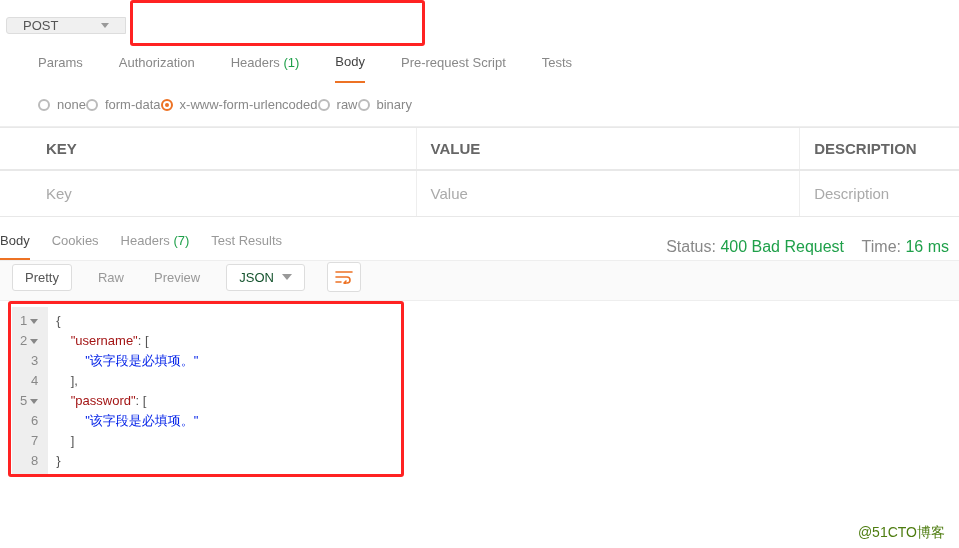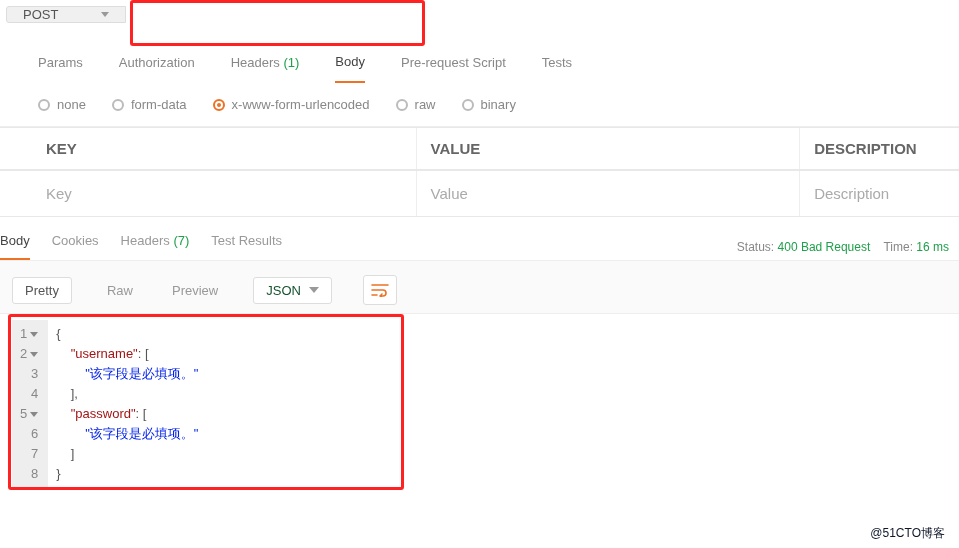--- a/index.html
+++ b/index.html
@@ -1,58 +1,58 @@
 <!DOCTYPE html>
 <html><head>
 <meta charset="utf-8">
 <style>
 *{box-sizing:border-box;margin:0;padding:0;font-family:-apple-system,BlinkMacSystemFont,"Segoe UI",Helvetica,Arial,sans-serif}
 body{width:959px;height:548px;background:#fff;color:#555;font-size:13px;overflow:hidden}
-.req-bar{display:flex;align-items:flex-start;height:28px;margin:6px 6px 0 6px;}
+.req-bar{display:flex;align-items:flex-end;height:28px;margin:6px 6px 0 6px;}
 .method-sel{display:flex;align-items:center;background:#f0f0f0;border:1px solid #ddd;border-radius:3px 0 0 3px;padding:0 16px;min-width:120px;cursor:pointer}
 .method-sel .caret{margin-left:auto;width:0;height:0;border-left:4px solid transparent;border-right:4px solid transparent;border-top:5px solid #999}
 .url-box{flex:1;display:flex;align-items:center;background:#f0f0f0;border:1px solid #ddd;padding:0 14px;color:#555}
 .url-hl{position:absolute;border:3px solid #f22;border-radius:3px;pointer-events:none}
 .send-stub{width:8px;background:#097bed;border-radius:2px}
 .tabs1{display:flex;align-items:center;padding:20px 38px 0 38px;gap:36px;color:#888}
 .tabs1 span{padding-bottom:12px;cursor:pointer}
 .tabs1 .active{color:#444;border-bottom:2px solid #ed7224}
 .green{color:#1fa04a}
-.radio-row{display:flex;align-items:center;padding:14px 38px;gap:26px;color:#888;border-bottom:1px solid #eee}
+.radio-row{display:flex;align-items:center;padding:14px 38px;color:#888;border-bottom:1px solid #eee}
 .radio{display:flex;align-items:center;gap:7px;cursor:pointer}
 .rcirc{width:12px;height:12px;border-radius:50%;border:2px solid #bbb;display:inline-block}
 .radio.sel .rcirc{border-color:#ed7224;position:relative}
 .radio.sel .rcirc:after{content:"";position:absolute;inset:2px;border-radius:50%;background:#ed7224}
 .tbl{display:flex;border-top:1px solid #e8e8e8;border-bottom:1px solid #e8e8e8}
 .tbl .cell{padding:12px 14px;font-weight:600;color:#666;font-size:15px}
 .tbl .c1{flex:0 0 40%;margin-left:32px}
 .tbl .c2{flex:0 0 40%;border-left:1px solid #eee}
 .tbl .c3{flex:1;border-left:1px solid #eee}
 .tbl2 .cell{font-weight:400;color:#aaa;padding:14px 14px}
 .resp-head{display:flex;align-items:center;padding:16px 10px 0 0}
 .tabs2{display:flex;gap:22px;color:#999;padding-left:0}
 .tabs2 span{padding-bottom:10px;cursor:pointer}
 .tabs2 .active{color:#444;border-bottom:2px solid #ed7224}
-.status-line{margin-left:auto;color:#888;font-size:12px}
-.view-row{display:flex;align-items:center;gap:31px;padding:14px 0 8px 12px;background:#fafafa;border-top:1px solid #eee;border-bottom:1px solid #eee}
+.status-line{margin-left:auto;color:#888;font-size:16px}
+.view-row{display:flex;align-items:center;gap:22px;padding:1px 0 8px 12px;background:#fafafa;border-top:1px solid #eee;border-bottom:1px solid #eee}
 .vbtn{color:#999;cursor:pointer;padding:6px 4px}
 .vbtn.active{background:#fff;border:1px solid #ddd;border-radius:3px;padding:5px 12px;color:#555}
 .json-sel{display:flex;align-items:center;gap:8px;background:#fff;border:1px solid #ddd;border-radius:3px;padding:5px 12px;color:#14532d;cursor:pointer}
 .json-sel .tri{width:0;height:0;border-left:5px solid transparent;border-right:5px solid transparent;border-top:6px solid #999}
 .wrap-btn{width:34px;height:30px;border:1px solid #ddd;border-radius:3px;display:flex;align-items:center;justify-content:center;background:#fff;cursor:pointer}
 .code-wrap{position:relative;margin:6px 12px}
 .code-area{font-family:Consolas,Menlo,monospace;font-size:13px;line-height:20px;display:flex}
 .gutter{background:#eee;color:#888;text-align:right;padding:4px 10px 4px 8px;user-select:none;min-width:34px}
 .gutter .ln{display:flex;justify-content:flex-end;align-items:center;gap:3px;height:20px}
 .gtri{width:0;height:0;border-left:4px solid transparent;border-right:4px solid transparent;border-top:5px solid #888}
 .code{padding:4px 8px;white-space:pre}
 .k{color:#a31515}
 .s{color:#0423e8}
 .hl2{position:absolute;border:3px solid #f22;border-radius:3px;pointer-events:none}
-.wm{position:absolute;right:14px;bottom:6px;color:#0f172a;font-size:12px}
+.wm{position:absolute;right:14px;bottom:6px;color:#4d7c0f;font-size:14px}
 </style>
 </head>
 <body>
 
 <div class="req-bar">
   <div class="method-sel">
     <span>POST</span>
     <span class="caret"></span>
   </div>
   <div class="send-stub"></div>

